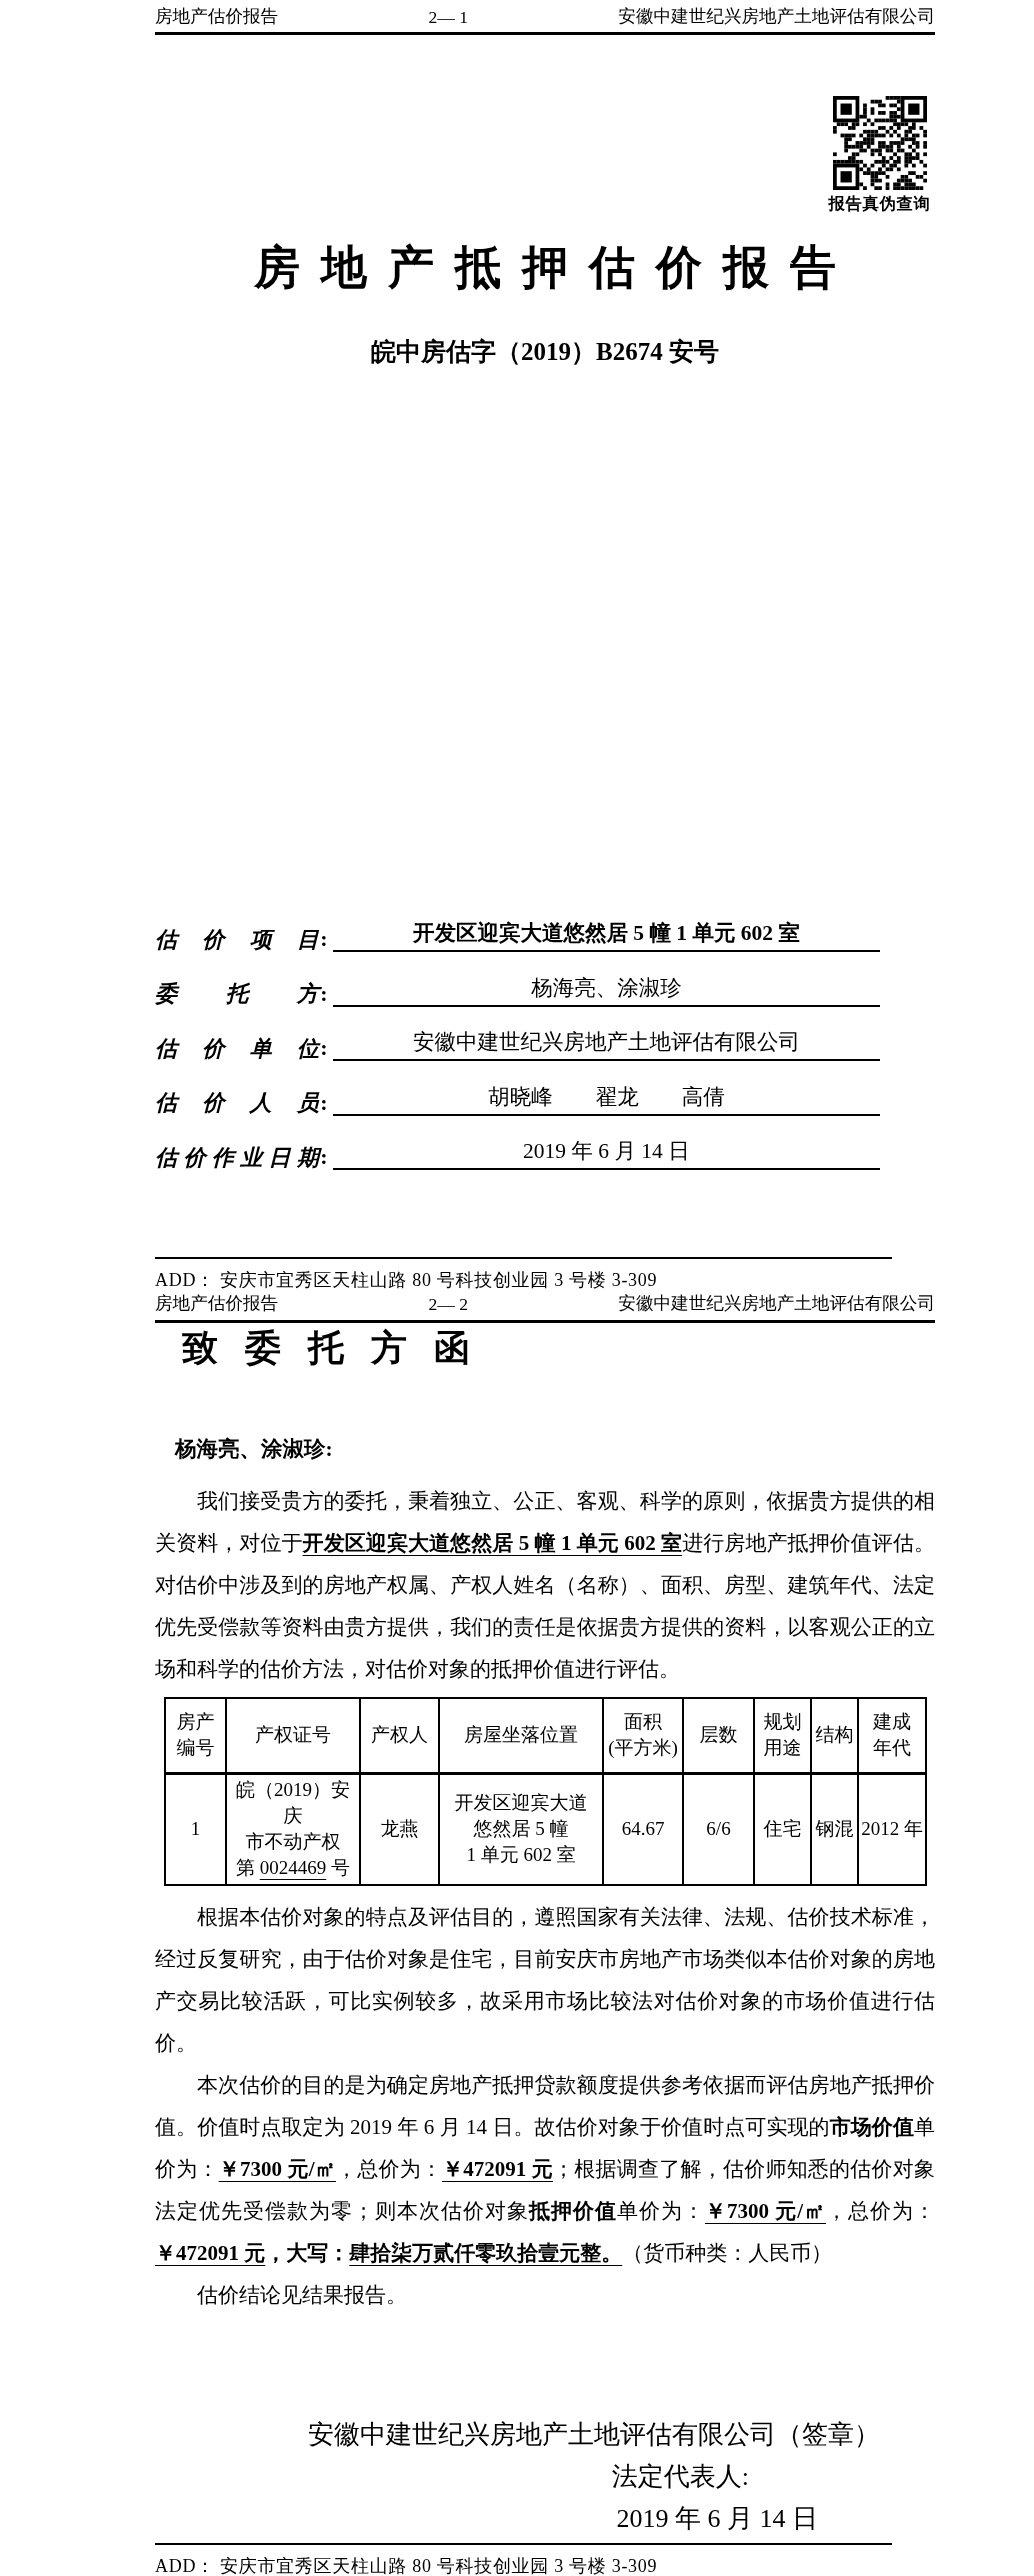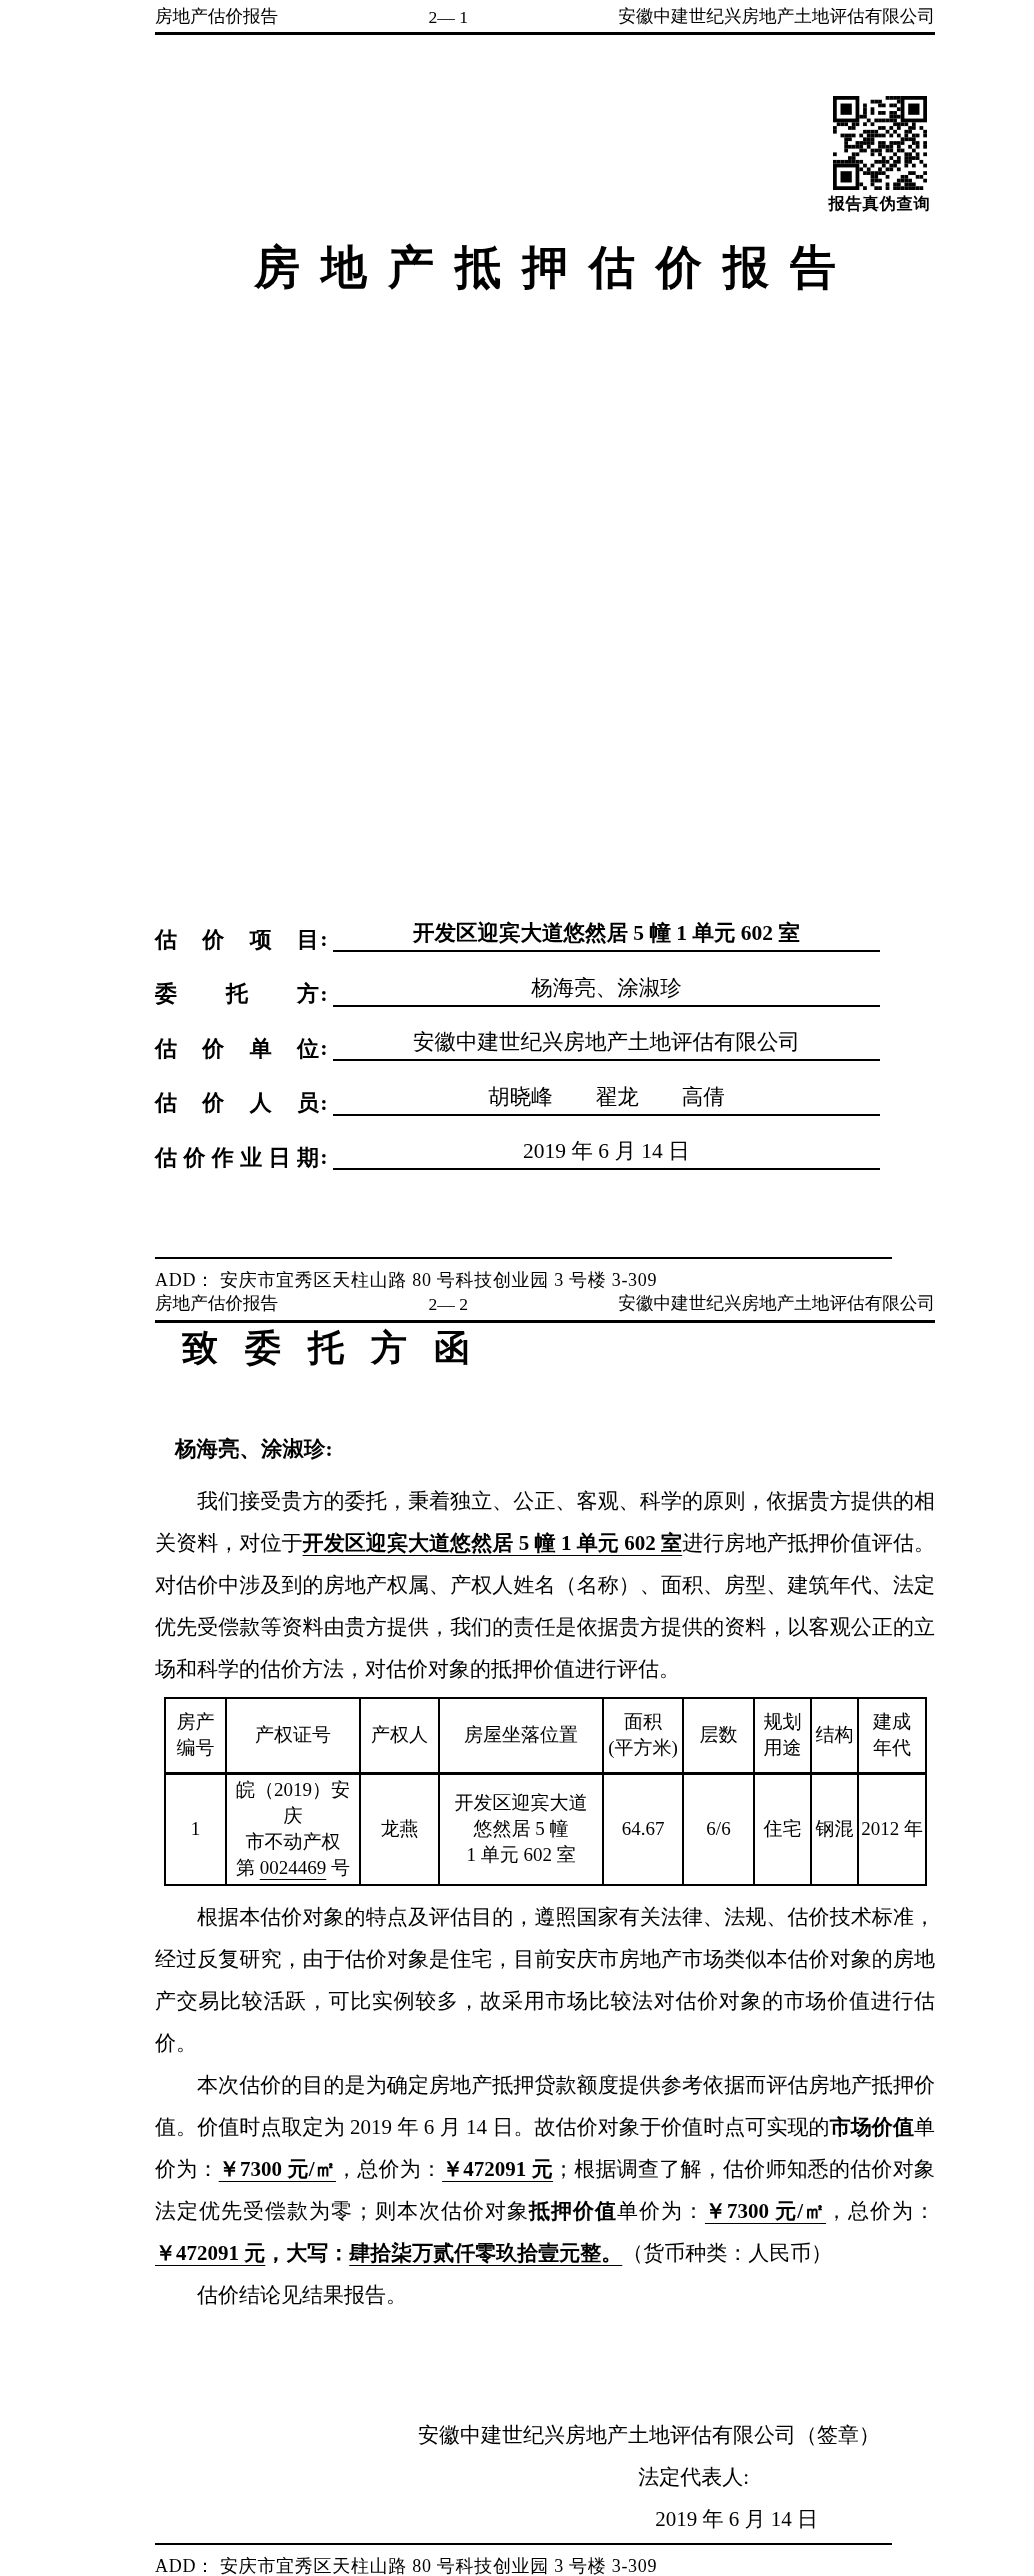--- a/index.html
+++ b/index.html
@@ -17,21 +17,21 @@
   .qr-wrap{position:absolute;left:673px;top:96px;width:103px;text-align:center;}
   .qr-wrap svg{display:block;margin:0 auto;width:94px;height:94px;}
   .qr-label{margin-top:3.3px;font-size:16.3px;font-weight:bold;letter-spacing:0.7px;}
 
   .main-title{position:absolute;top:237px;left:0;width:100%;margin:0;text-align:center;
               font-size:46px;font-weight:bold;letter-spacing:21px;text-indent:21px;white-space:nowrap;}
   .subtitle{position:absolute;top:335px;left:0;width:100%;text-align:center;font-size:25px;font-weight:bold;}
 
   .fields{position:absolute;top:919px;left:0;width:725px;}
   .field-row{display:flex;align-items:flex-end;height:33px;margin-bottom:21.5px;font-size:22px;}
-  .field-label{font-weight:bold;width:164px;text-align:justify;text-align-last:justify;line-height:1.15;}
+  .field-label{font-weight:bold;width:164px;text-align:justify;text-align-last:justify;line-height:1.15;font-style:italic;}
   .field-colon{font-weight:bold;margin:0 5.2px 0 1.3px;}
   .field-value{flex:1;border-bottom:2px solid #000;text-align:center;font-size:21.5px;padding-bottom:3.9px;line-height:1.1;}
   .field-value.bold{font-weight:bold;}
 
   .pg-footer{position:absolute;left:0;width:100%;}
   #page1 .pg-footer{top:1257px;}
   #page2 .pg-footer{top:1252px;}
   .footer-line{width:737px;border-top:2px solid #000;}
   .footer-addr{margin-top:8.5px;font-size:18px;letter-spacing:0.7px;}
 
@@ -42,21 +42,21 @@
   p.body{margin:0;font-size:21px;line-height:42px;text-align:justify;text-indent:2em;}
   .b{font-weight:bold;}
   .u{text-decoration:underline;text-underline-offset:4.6px;text-decoration-thickness:1.3px;}
 
   table.prop{border-collapse:collapse;margin:6.5px 0 0 9px;width:761px;table-layout:fixed;}
   .prop th,.prop td{border:2px solid #000;text-align:center;vertical-align:middle;font-weight:normal;
                     font-size:19px;line-height:26px;padding:2.6px 1.3px;white-space:pre-line;overflow:hidden;}
   .prop thead th{height:68px;border-bottom:3.9px solid #000;}
   .prop tbody td{height:103px;}
 
-  .signature{position:absolute;top:1123px;left:0;width:100%;font-size:21px;line-height:42px;text-align:right;}
+  .signature{position:absolute;top:1123px;left:0;width:100%;font-size:26px;line-height:42px;text-align:right;}
   .sig-company{padding-right:55px;}
   .sig-legal{padding-right:186px;}
   .sig-date{padding-right:117px;}
 </style>
 </head>
 <body>
 
 <div class="doc">
 
   <section class="page" id="page1">
@@ -302,20 +302,21 @@
             <rect fill="#fff" x="109.44" y="5.76" width="28.799999999999997" height="28.799999999999997"></rect>
             <rect x="115.19999999999999" y="11.52" width="17.28" height="17.28"></rect>
             <rect x="0" y="103.67999999999999" width="40.32" height="40.32"></rect>
             <rect fill="#fff" x="5.76" y="109.44" width="28.799999999999997" height="28.799999999999997"></rect>
             <rect x="11.52" y="115.19999999999999" width="17.28" height="17.28"></rect>
           </svg>
         <div class="qr-label">报告真伪查询</div>
       </div>
 
       <h1 class="main-title">房地产抵押估价报告</h1>
+      <div class="subtitle">皖中房估字（2019）B2674 安号</div>
 
       <div class="fields">
         <div class="field-row">
           <span class="field-label">估价项目</span>
           <span class="field-colon">:</span>
           <span class="field-value bold">开发区迎宾大道悠然居 5 幢 1 单元 602 室</span>
         </div>
         <div class="field-row">
           <span class="field-label">委托方</span>
           <span class="field-colon">:</span>

